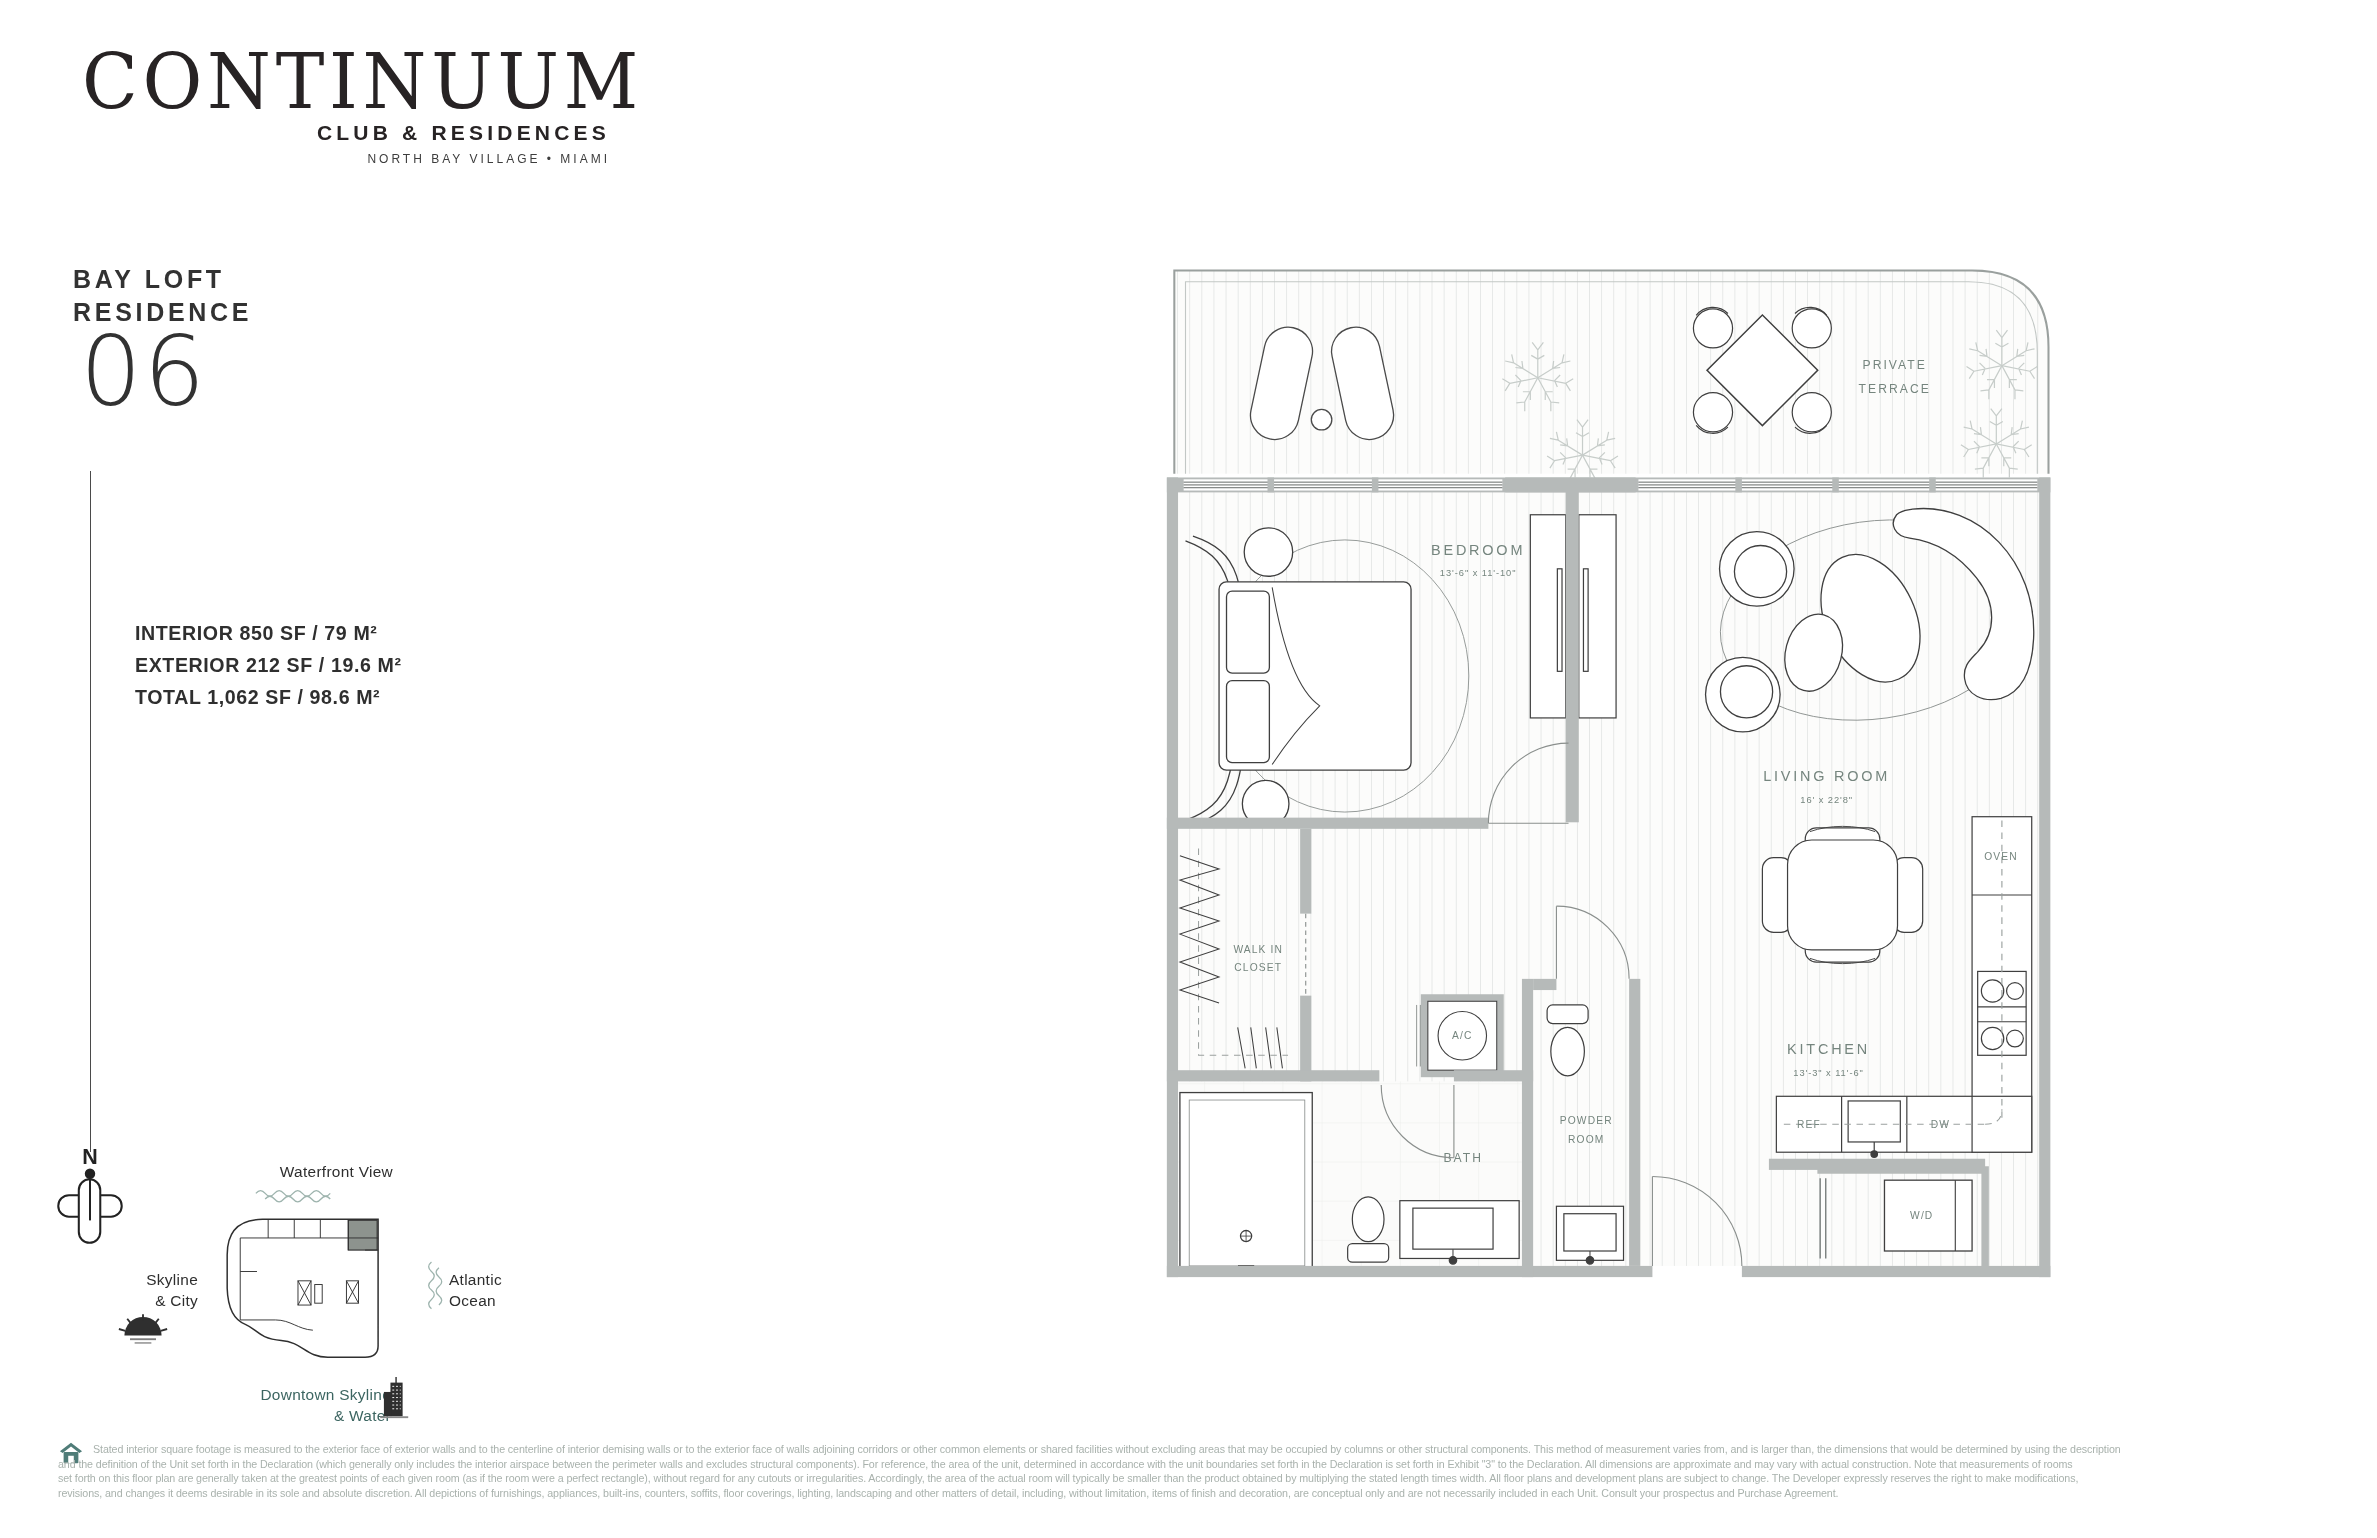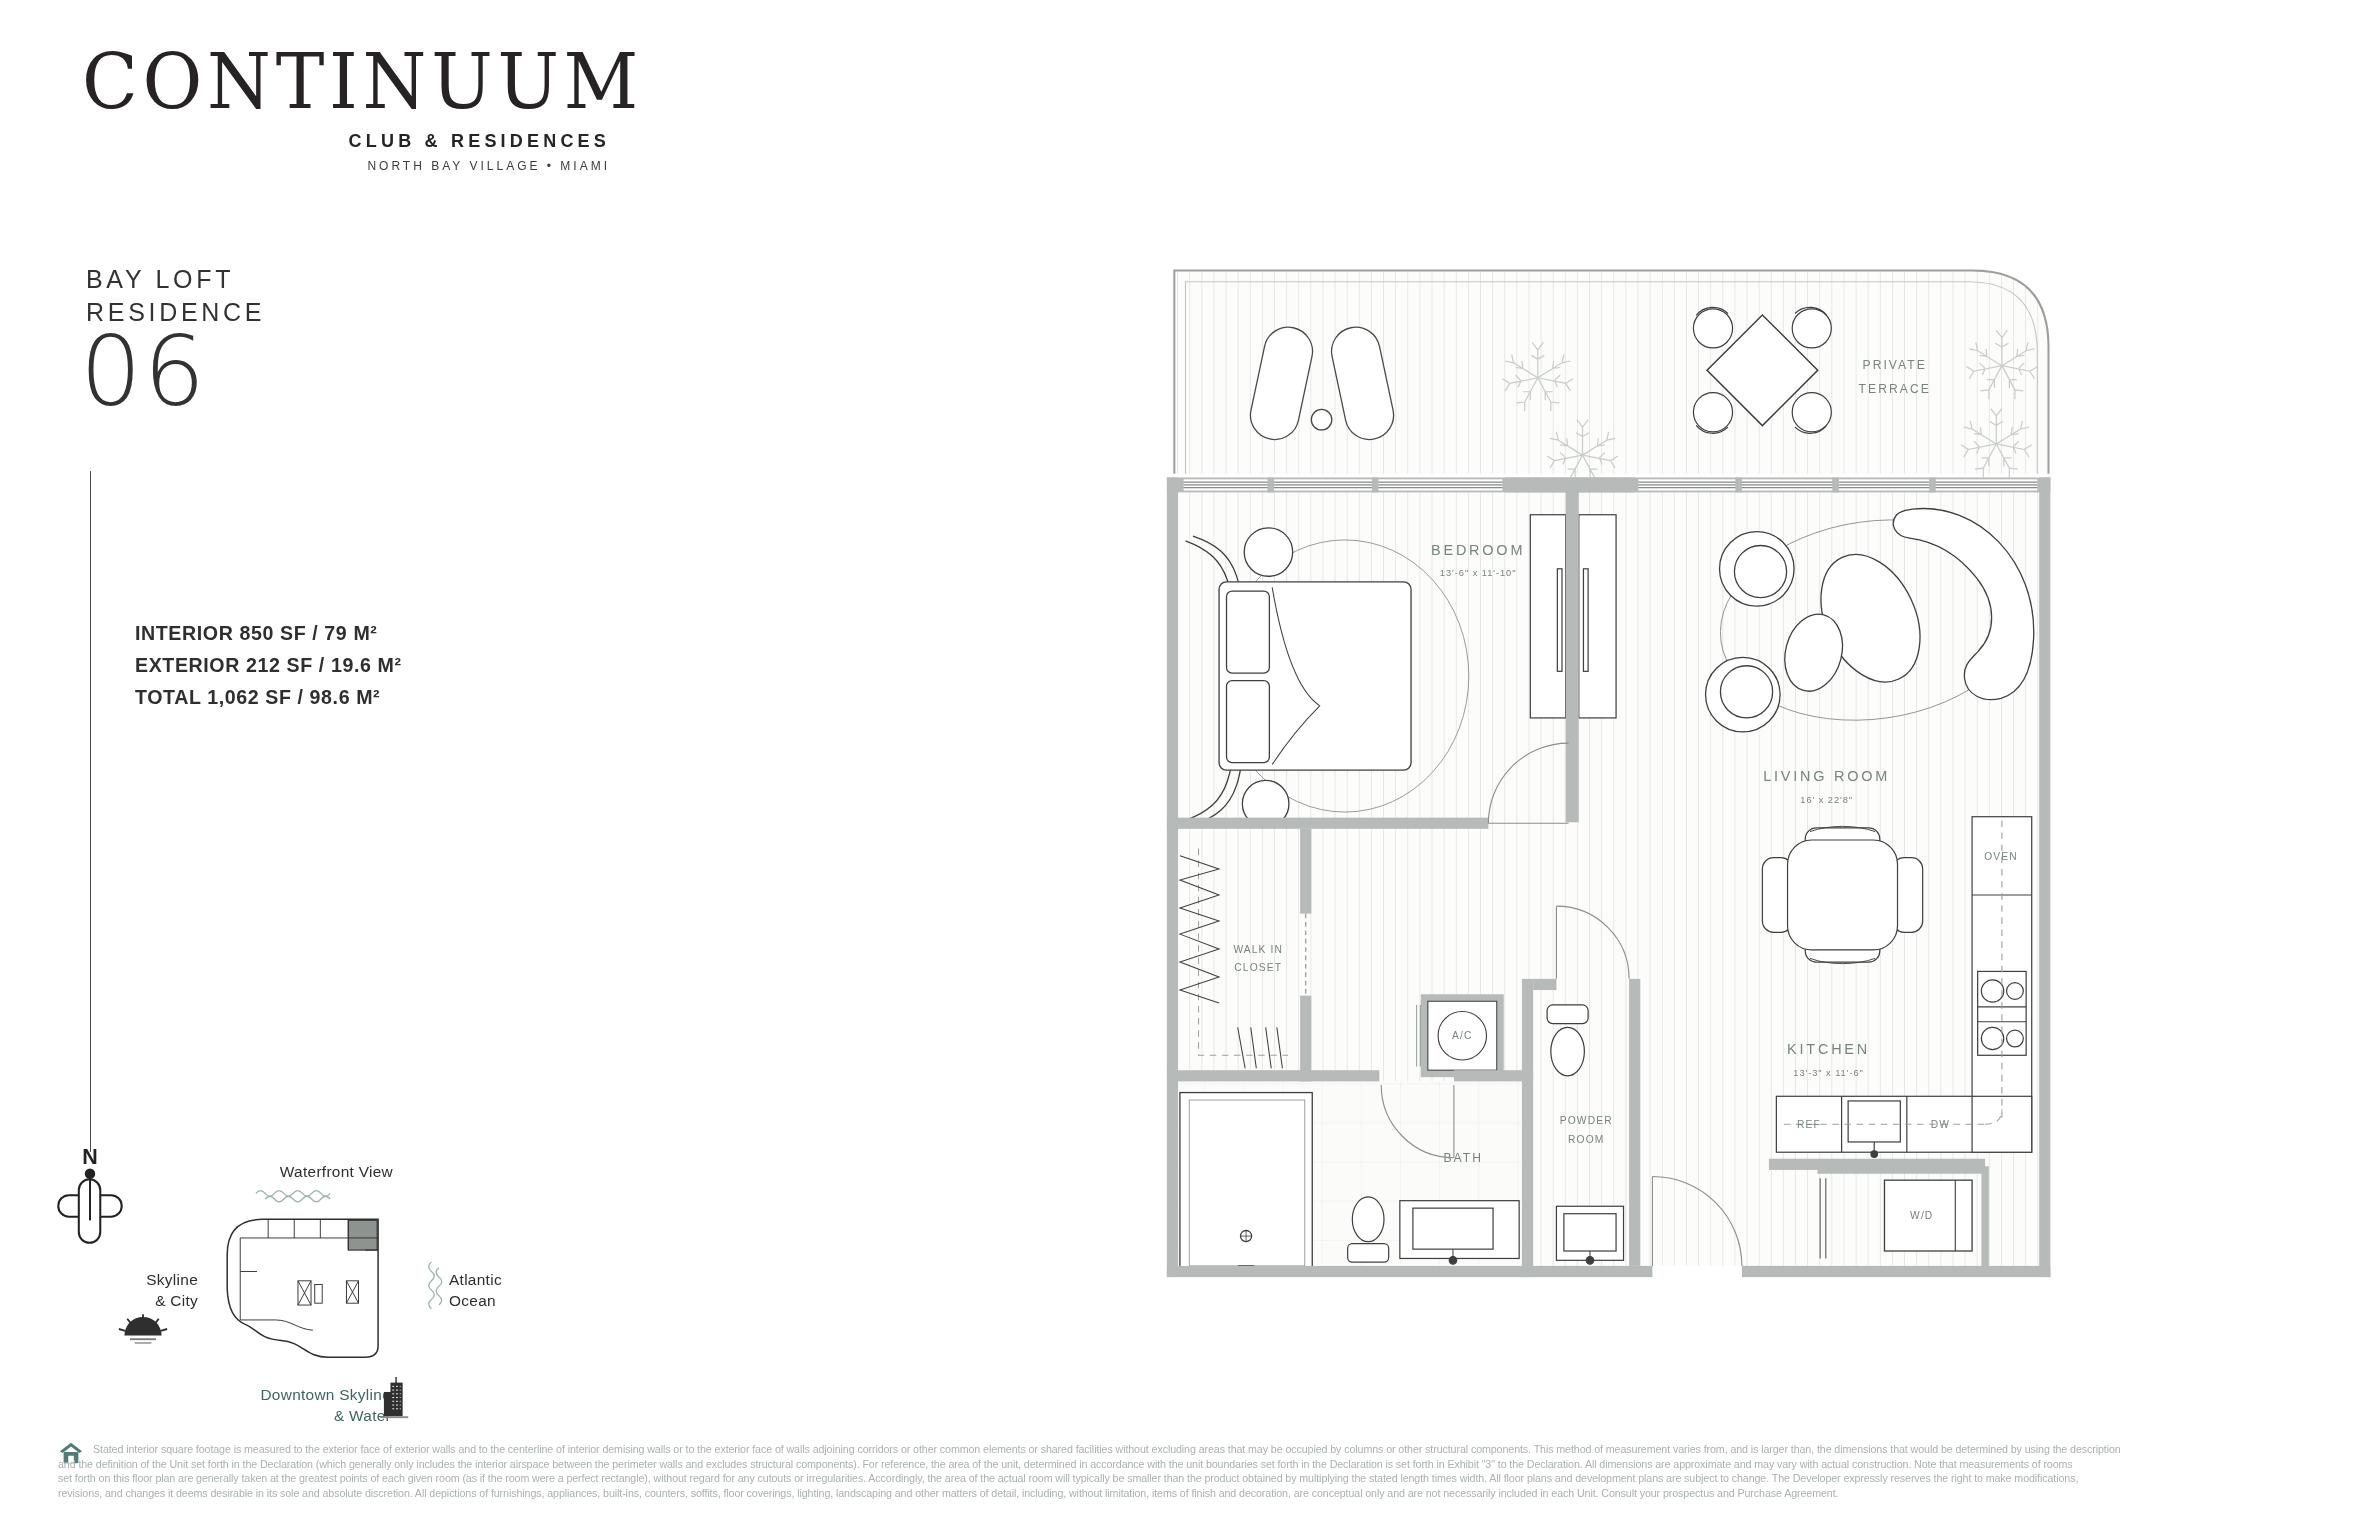--- a/index.html
+++ b/index.html
@@ -4,24 +4,24 @@
 <style>
   html,body{margin:0;padding:0;background:#ffffff;}
   body{font-family:"Liberation Sans", sans-serif; color:#2b2b2b;}
   #page{position:relative;width:2377px;height:1538px;background:#ffffff;overflow:hidden;}
   .abs{position:absolute;}
 
   
   .logo-wrap{left:82px;top:39px;width:528px;text-align:right;}
   .logo-name{font-family:"DejaVu Serif", serif;font-size:73px;letter-spacing:4.7px;color:#272324;
              transform:scaleY(1.06);transform-origin:top right;white-space:nowrap;line-height:1.1;}
-  .logo-tagline{margin-top:12px;font-size:18px;font-weight:700;letter-spacing:4.2px;color:#272324;white-space:nowrap;}
+  .logo-tagline{margin-top:2px;font-size:21px;font-weight:700;letter-spacing:4.2px;color:#272324;white-space:nowrap;}
   .logo-location{margin-top:6.5px;font-size:12px;font-weight:400;letter-spacing:3px;color:#3d3d3d;white-space:nowrap;}
 
-  .res-type{left:86px;top:263px;font-size:25px;letter-spacing:3.7px;color:#323232;line-height:33px;white-space:nowrap;}
+  .res-type{left:73px;top:263px;font-size:25px;letter-spacing:3.7px;color:#323232;line-height:33px;white-space:nowrap;font-weight:bold;}
   .res-number{left:80px;top:315px;font-size:97px;font-weight:300;color:#323232;font-family:"DejaVu Sans",sans-serif;letter-spacing:1.9px;}
 
   .vline{left:90px;top:471px;width:0.9px;height:681px;background:#4a4a4a;}
 
   .features{left:135px;top:464px;font-size:19.6px;letter-spacing:0.9px;color:#2f2f2f;line-height:32px;white-space:nowrap;}
   .areas{left:135px;top:617px;font-size:19.6px;letter-spacing:0.6px;color:#2f2f2f;line-height:32px;white-space:nowrap;font-weight:bold;}
 
   
   .keylabel{font-size:15.4px;color:#2e2e2e;letter-spacing:0.3px;text-align:right;line-height:20.5px;}
   .keylabel.teal{color:#3c6561;}

